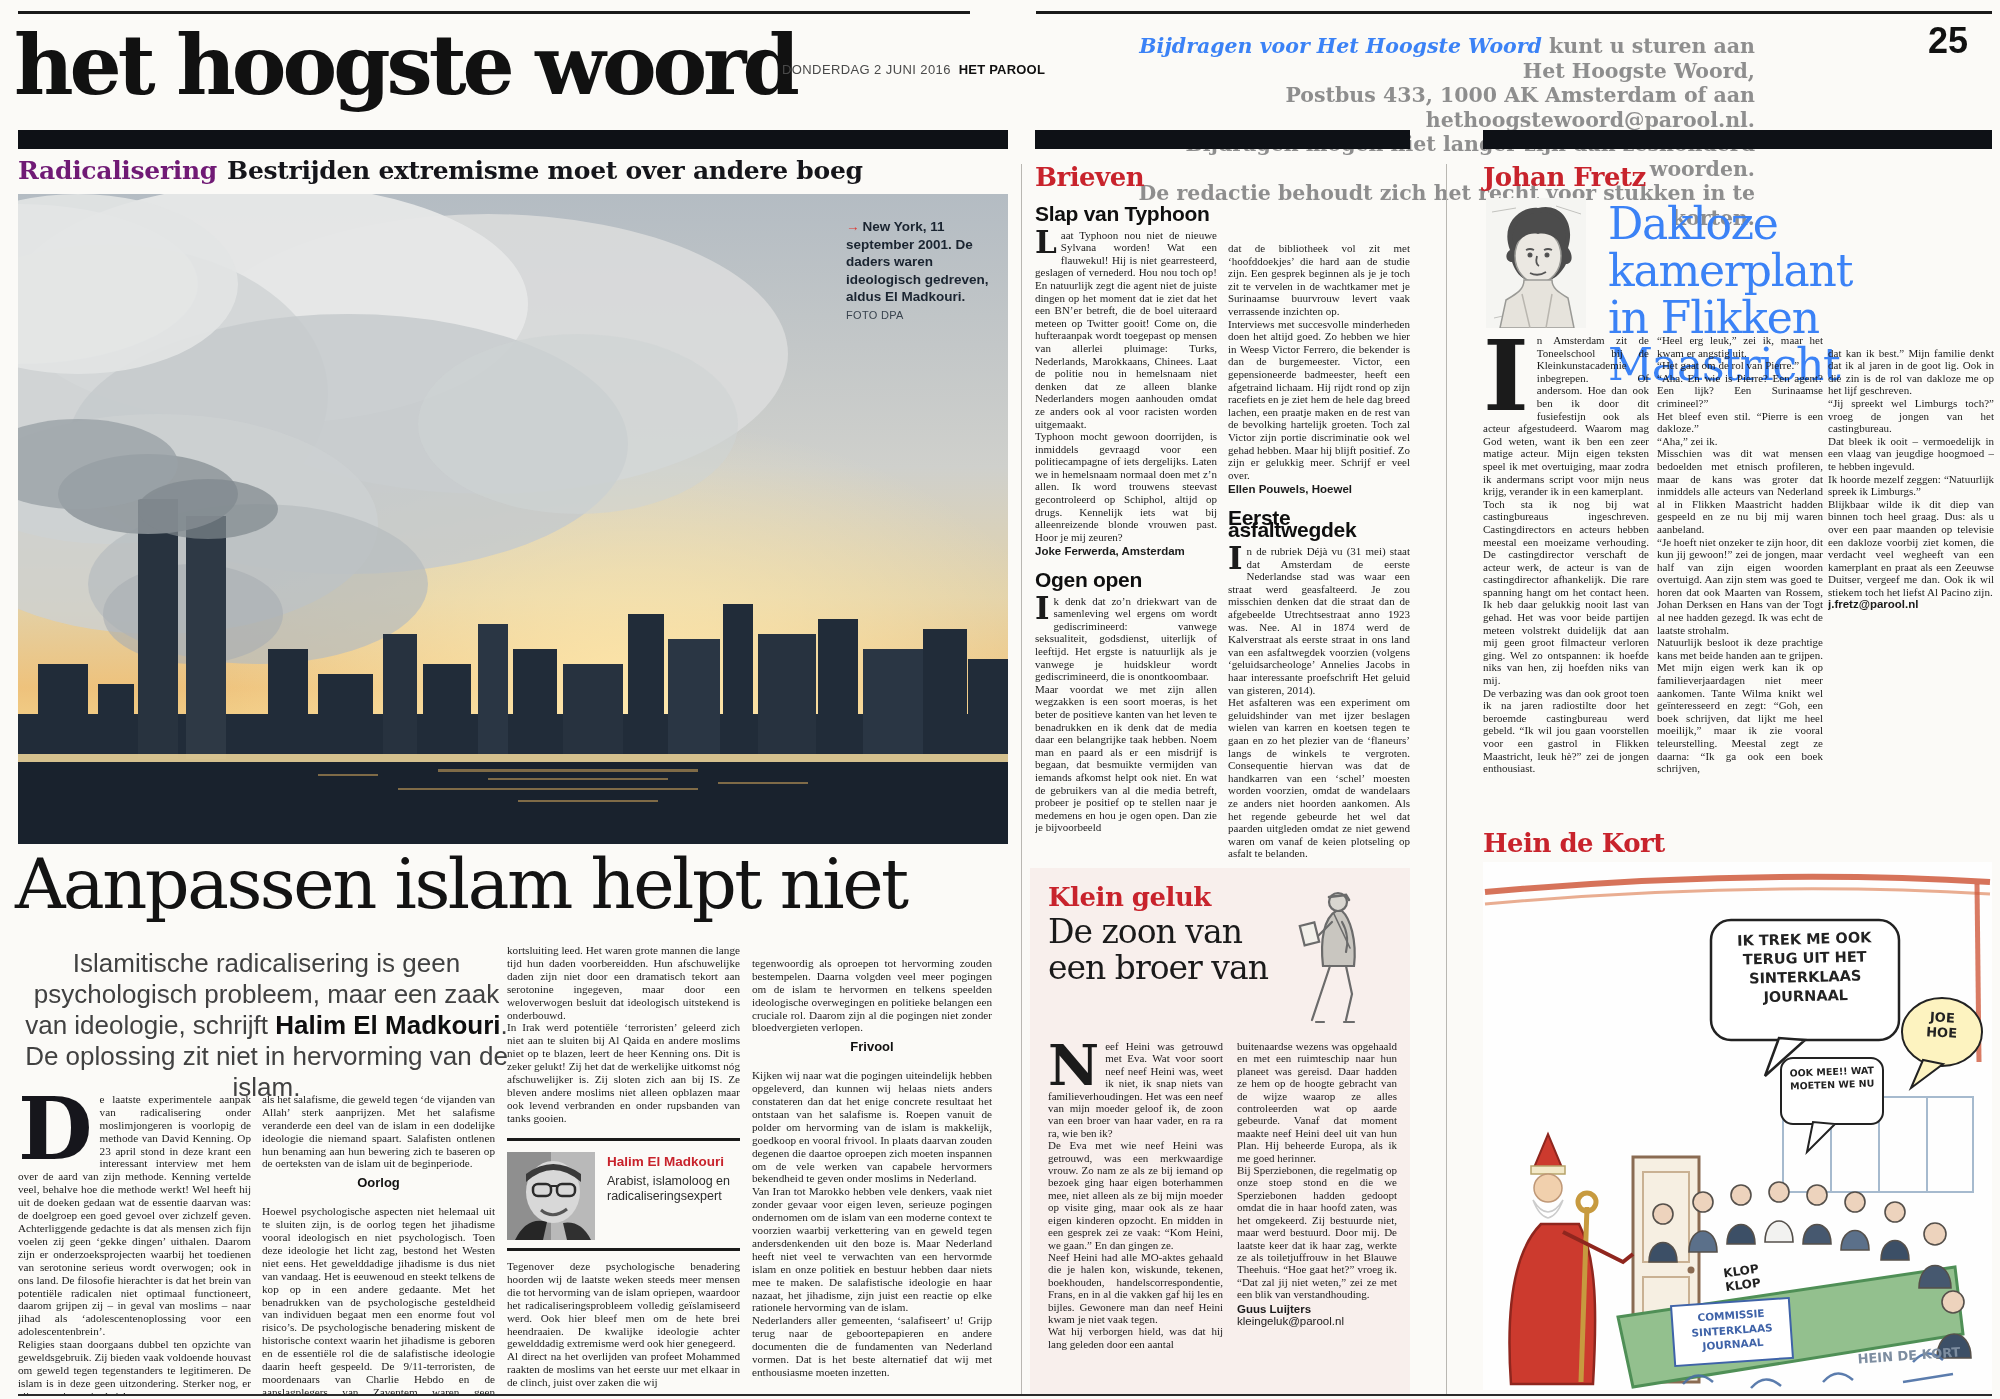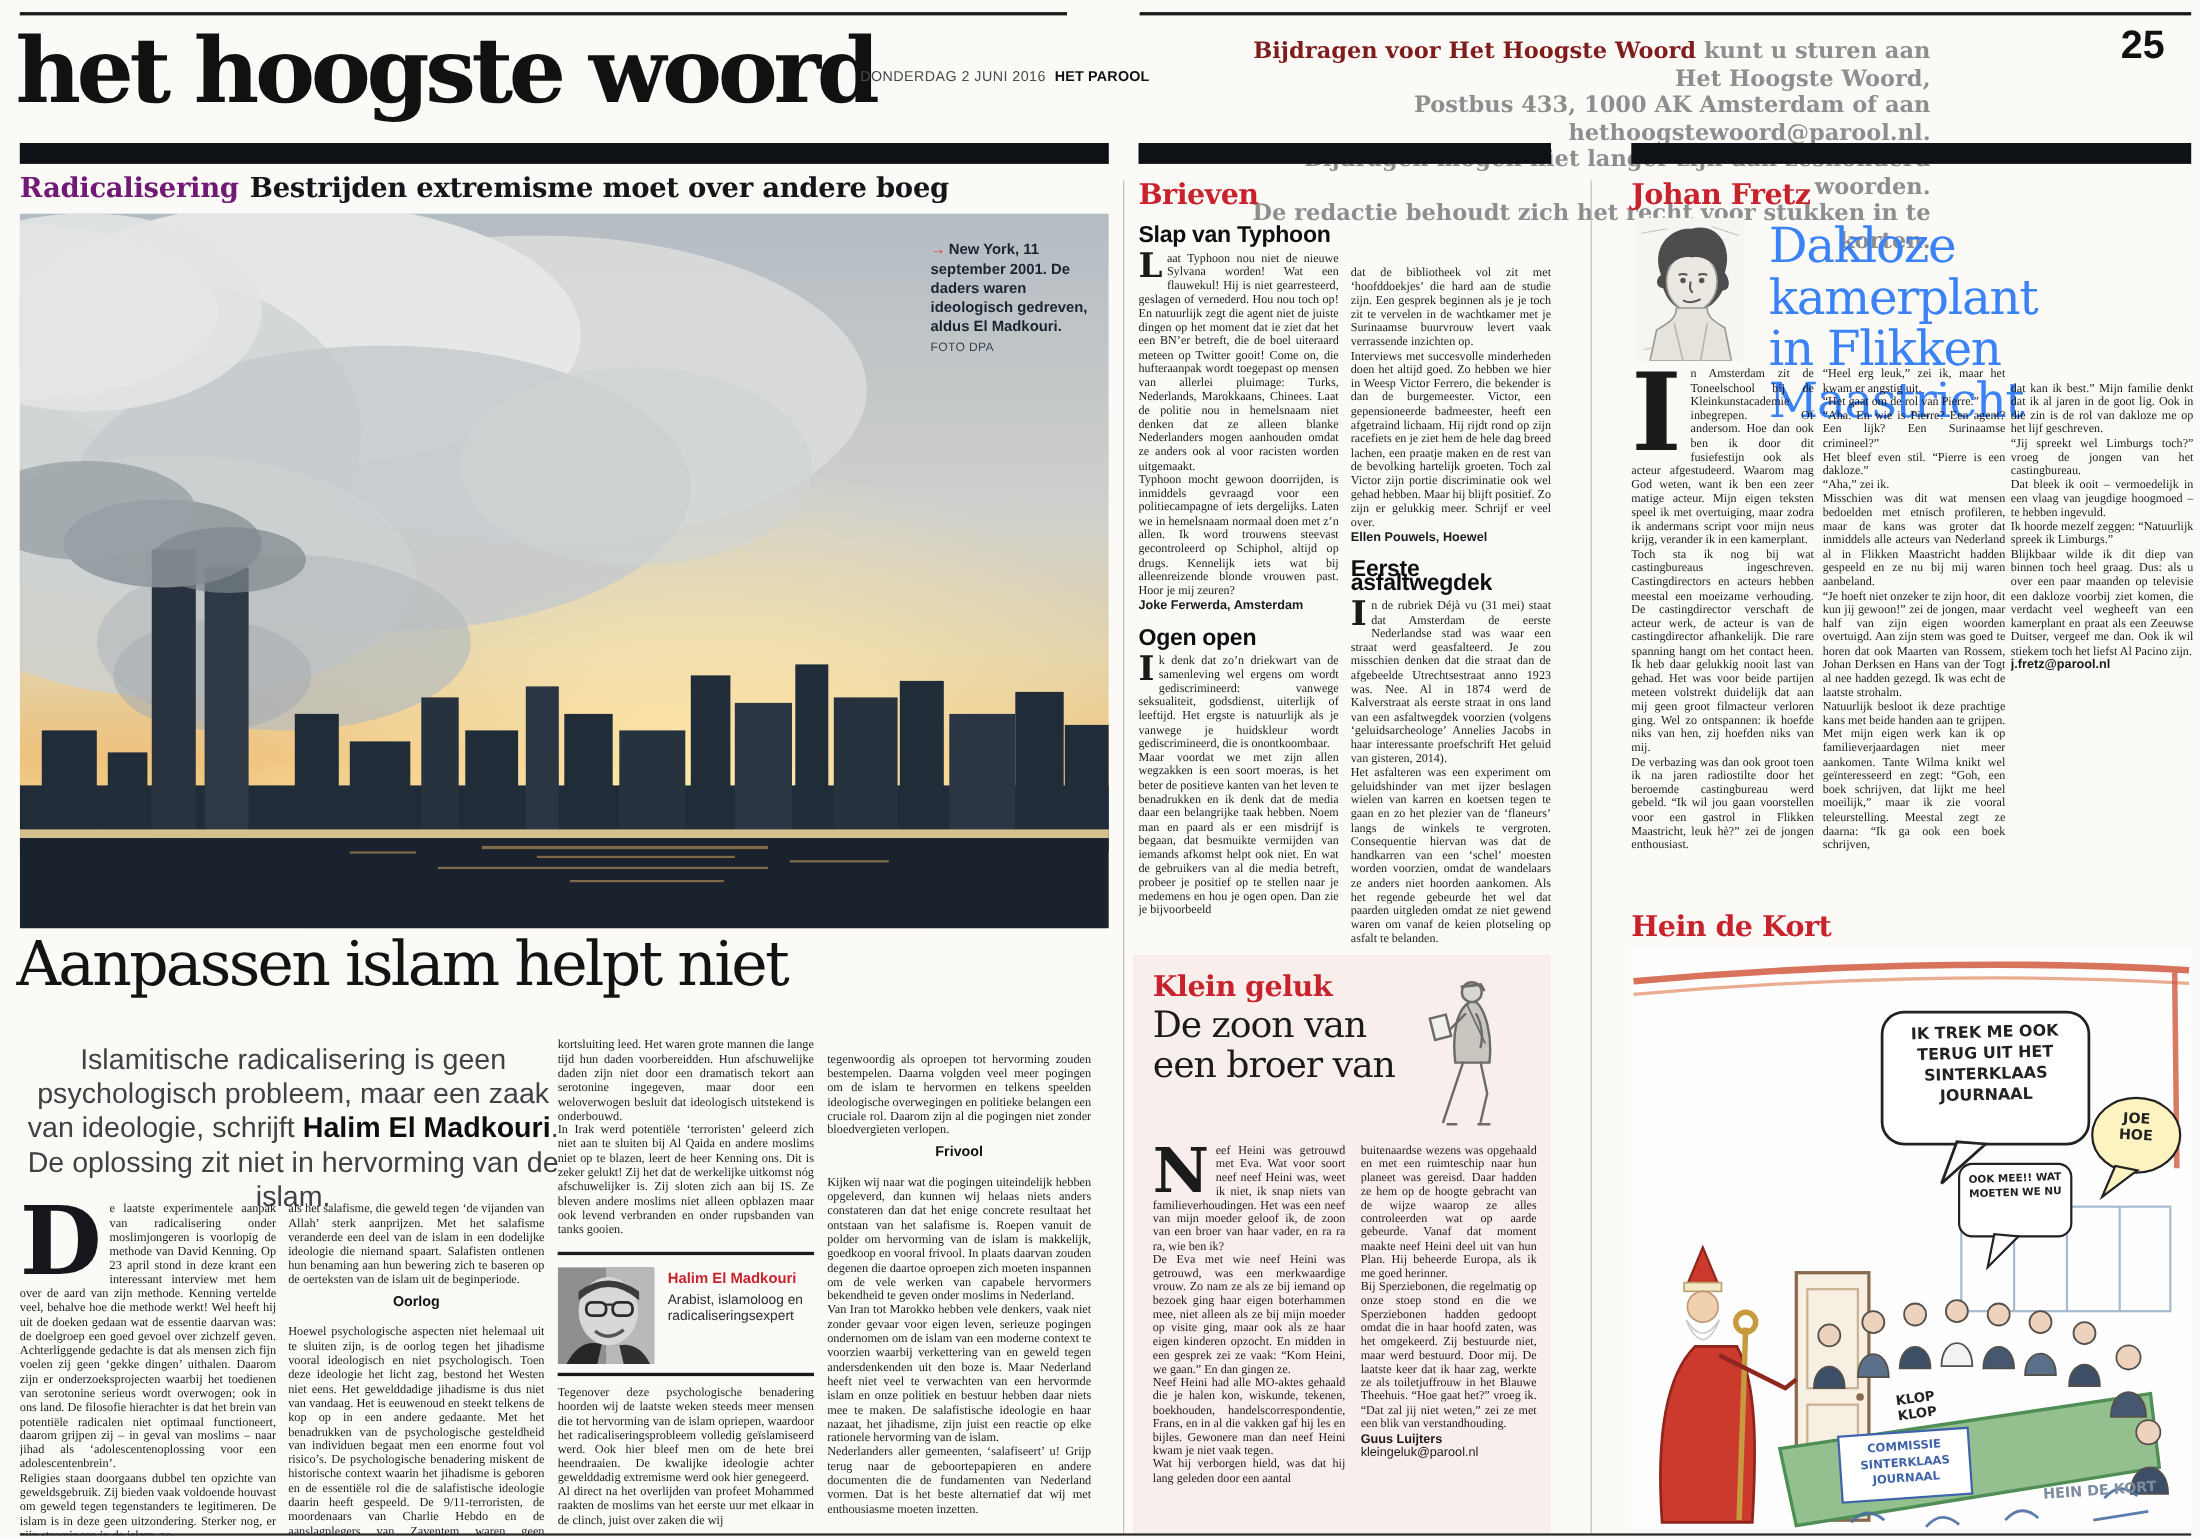--- a/index.html
+++ b/index.html
@@ -10,27 +10,27 @@
   .bar{background:#0e1116;height:19px;}
   .vdiv{width:1px;background:#b9b7b2;}
 
   .masthead{font-family:"DejaVu Serif",serif;font-weight:bold;font-size:82px;letter-spacing:-4px;
             color:#111;line-height:1;}
   .dateline{font-family:"Liberation Sans",sans-serif;font-size:13px;color:#4a4a4a;letter-spacing:.4px;}
   .dateline b{color:#101010;margin-left:8px;letter-spacing:.2px;}
   .pagenum{font-family:"Liberation Sans",sans-serif;font-weight:bold;font-size:36px;color:#111;}
   .subm{font-family:"DejaVu Serif",serif;font-weight:bold;font-size:20.5px;line-height:24.5px;
         color:#8e8e8e;text-align:right;}
-  .subm .blk{color:#7f1d1d;}
+  .subm .blk{color:#3b82f6;font-style:italic;}
 
   .kicker{font-family:"DejaVu Serif",serif;font-weight:bold;font-size:25px;letter-spacing:-.3px;}
   .kicker .red{color:#701a75;}
   .kicker .dark{color:#15151a;margin-left:10px;}
 
-  .headline{font-family:"DejaVu Serif",serif;font-size:56px;letter-spacing:-2.5px;color:#131313;line-height:1.05;}
+  .headline{font-family:"DejaVu Serif",serif;font-size:70px;letter-spacing:-2.5px;color:#131313;line-height:1.05;}
   .intro{font-family:"Liberation Sans",sans-serif;font-size:26px;line-height:31px;color:#414141;text-align:center;}
   .intro b{color:#0e0e0e;}
 
   .bodycol{width:233px;font-size:11.2px;line-height:12.9px;text-align:justify;color:#1b1b1b;
            white-space:pre-line;overflow:hidden;hyphens:auto;}
   .dropcap{float:left;font-family:"DejaVu Serif",serif;font-weight:bold;font-size:86px;line-height:66px;
            padding:3px 7px 0 0;white-space:normal;color:#16161c;}
   .subhead{font-family:"Liberation Sans",sans-serif;font-weight:bold;font-size:13px;color:#101010;
            margin:7px 0 2px;white-space:normal;text-align:center;}
 

